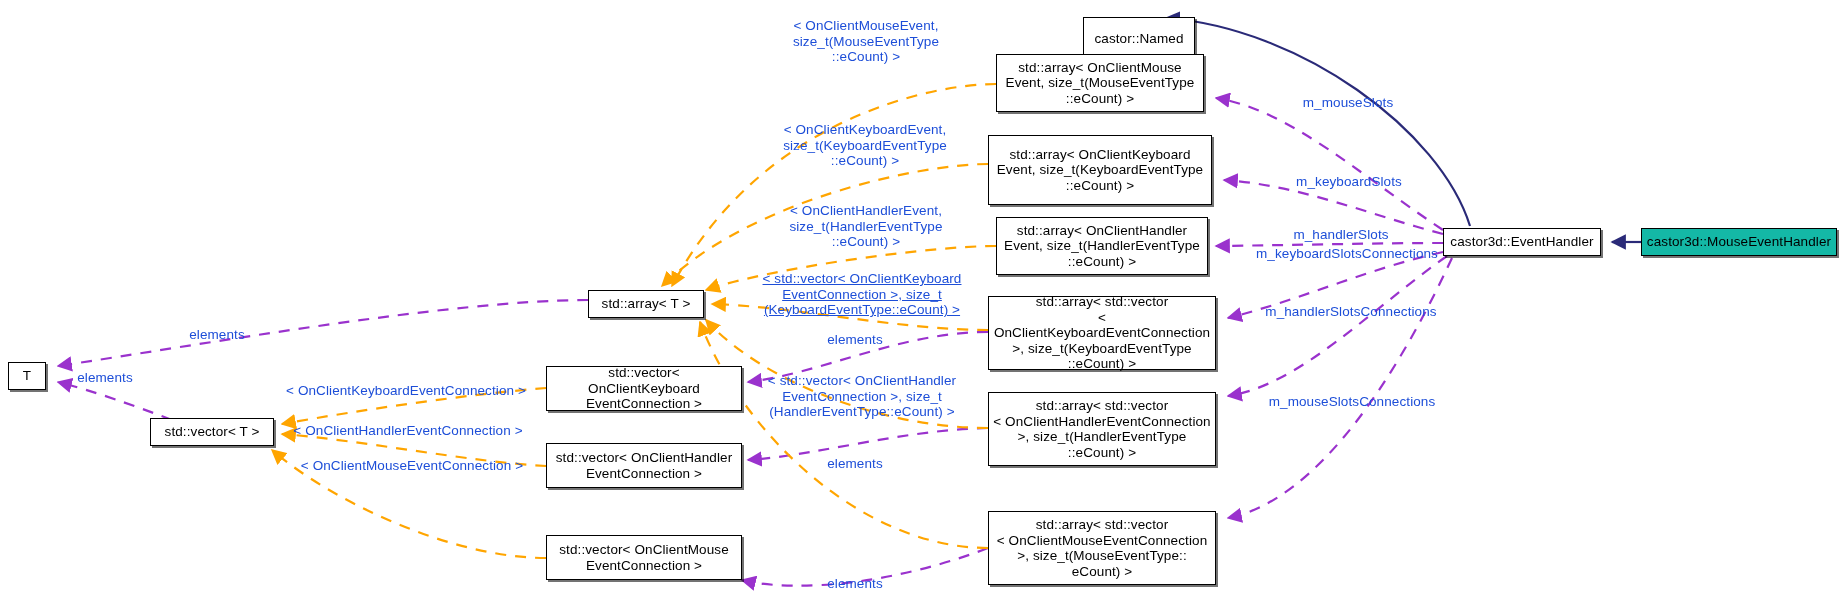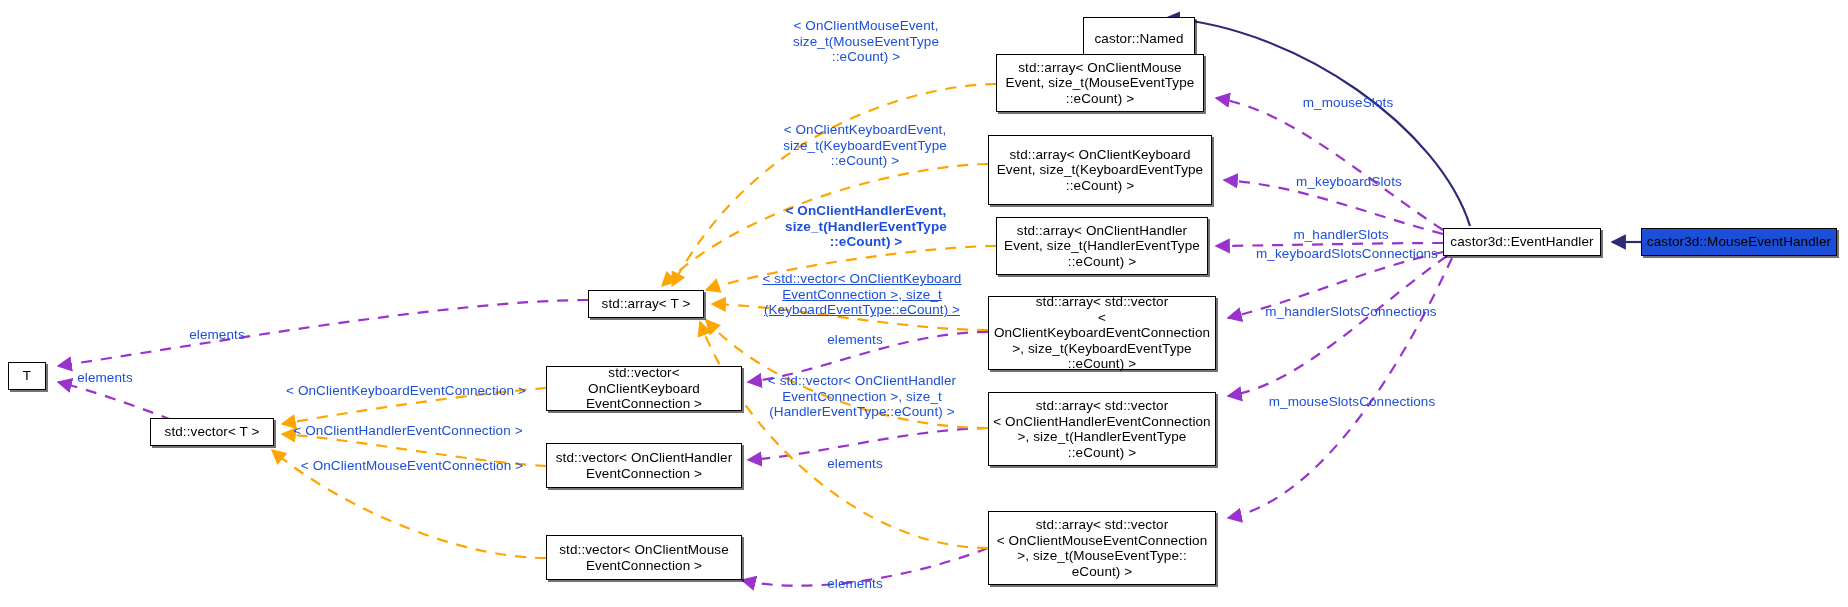--- a/index.html
+++ b/index.html
@@ -16,21 +16,21 @@
     line-height:15.5px;
     text-align:center;
     display:flex;
     align-items:center;
     justify-content:center;
     padding:2px 4px;
     box-shadow:2px 2px 0 rgba(0,0,0,0.55);
     white-space:pre-line;
     letter-spacing:0.1px;
   }
-  .node.highlight{background:#1d4ed8;}
+  .node.highlight{background:#14b8a6;}
   .edge-label{
     position:absolute;
     font-size:13.5px;
     line-height:15.5px;
     color:#1d4ed8;
     text-align:center;
     white-space:pre-line;
     letter-spacing:0.1px;
   }
 </style>
@@ -155,21 +155,21 @@
   <div class="node highlight" style="left:1641px;top:228px;width:196px;height:28px;">castor3d::MouseEventHandler</div>
 
   <div class="edge-label" style="left:776px;top:18px;width:180px;">&lt; OnClientMouseEvent,
 size_t(MouseEventType
 ::eCount) &gt;</div>
 
   <div class="edge-label" style="left:770px;top:122px;width:190px;">&lt; OnClientKeyboardEvent,
 size_t(KeyboardEventType
 ::eCount) &gt;</div>
 
-  <div class="edge-label" style="left:776px;top:203px;width:180px;font-weight:bold;">&lt; OnClientHandlerEvent,
+  <div class="edge-label" style="left:776px;top:203px;width:180px;">&lt; OnClientHandlerEvent,
 size_t(HandlerEventType
 ::eCount) &gt;</div>
 
   <div class="edge-label" style="left:752px;top:271px;width:220px;text-decoration:underline;">&lt; std::vector&lt; OnClientKeyboard
 EventConnection &gt;, size_t
 (KeyboardEventType::eCount) &gt;</div>
 
   <div class="edge-label" style="left:752px;top:373px;width:220px;">&lt; std::vector&lt; OnClientHandler
 EventConnection &gt;, size_t
 (HandlerEventType::eCount) &gt;</div>

